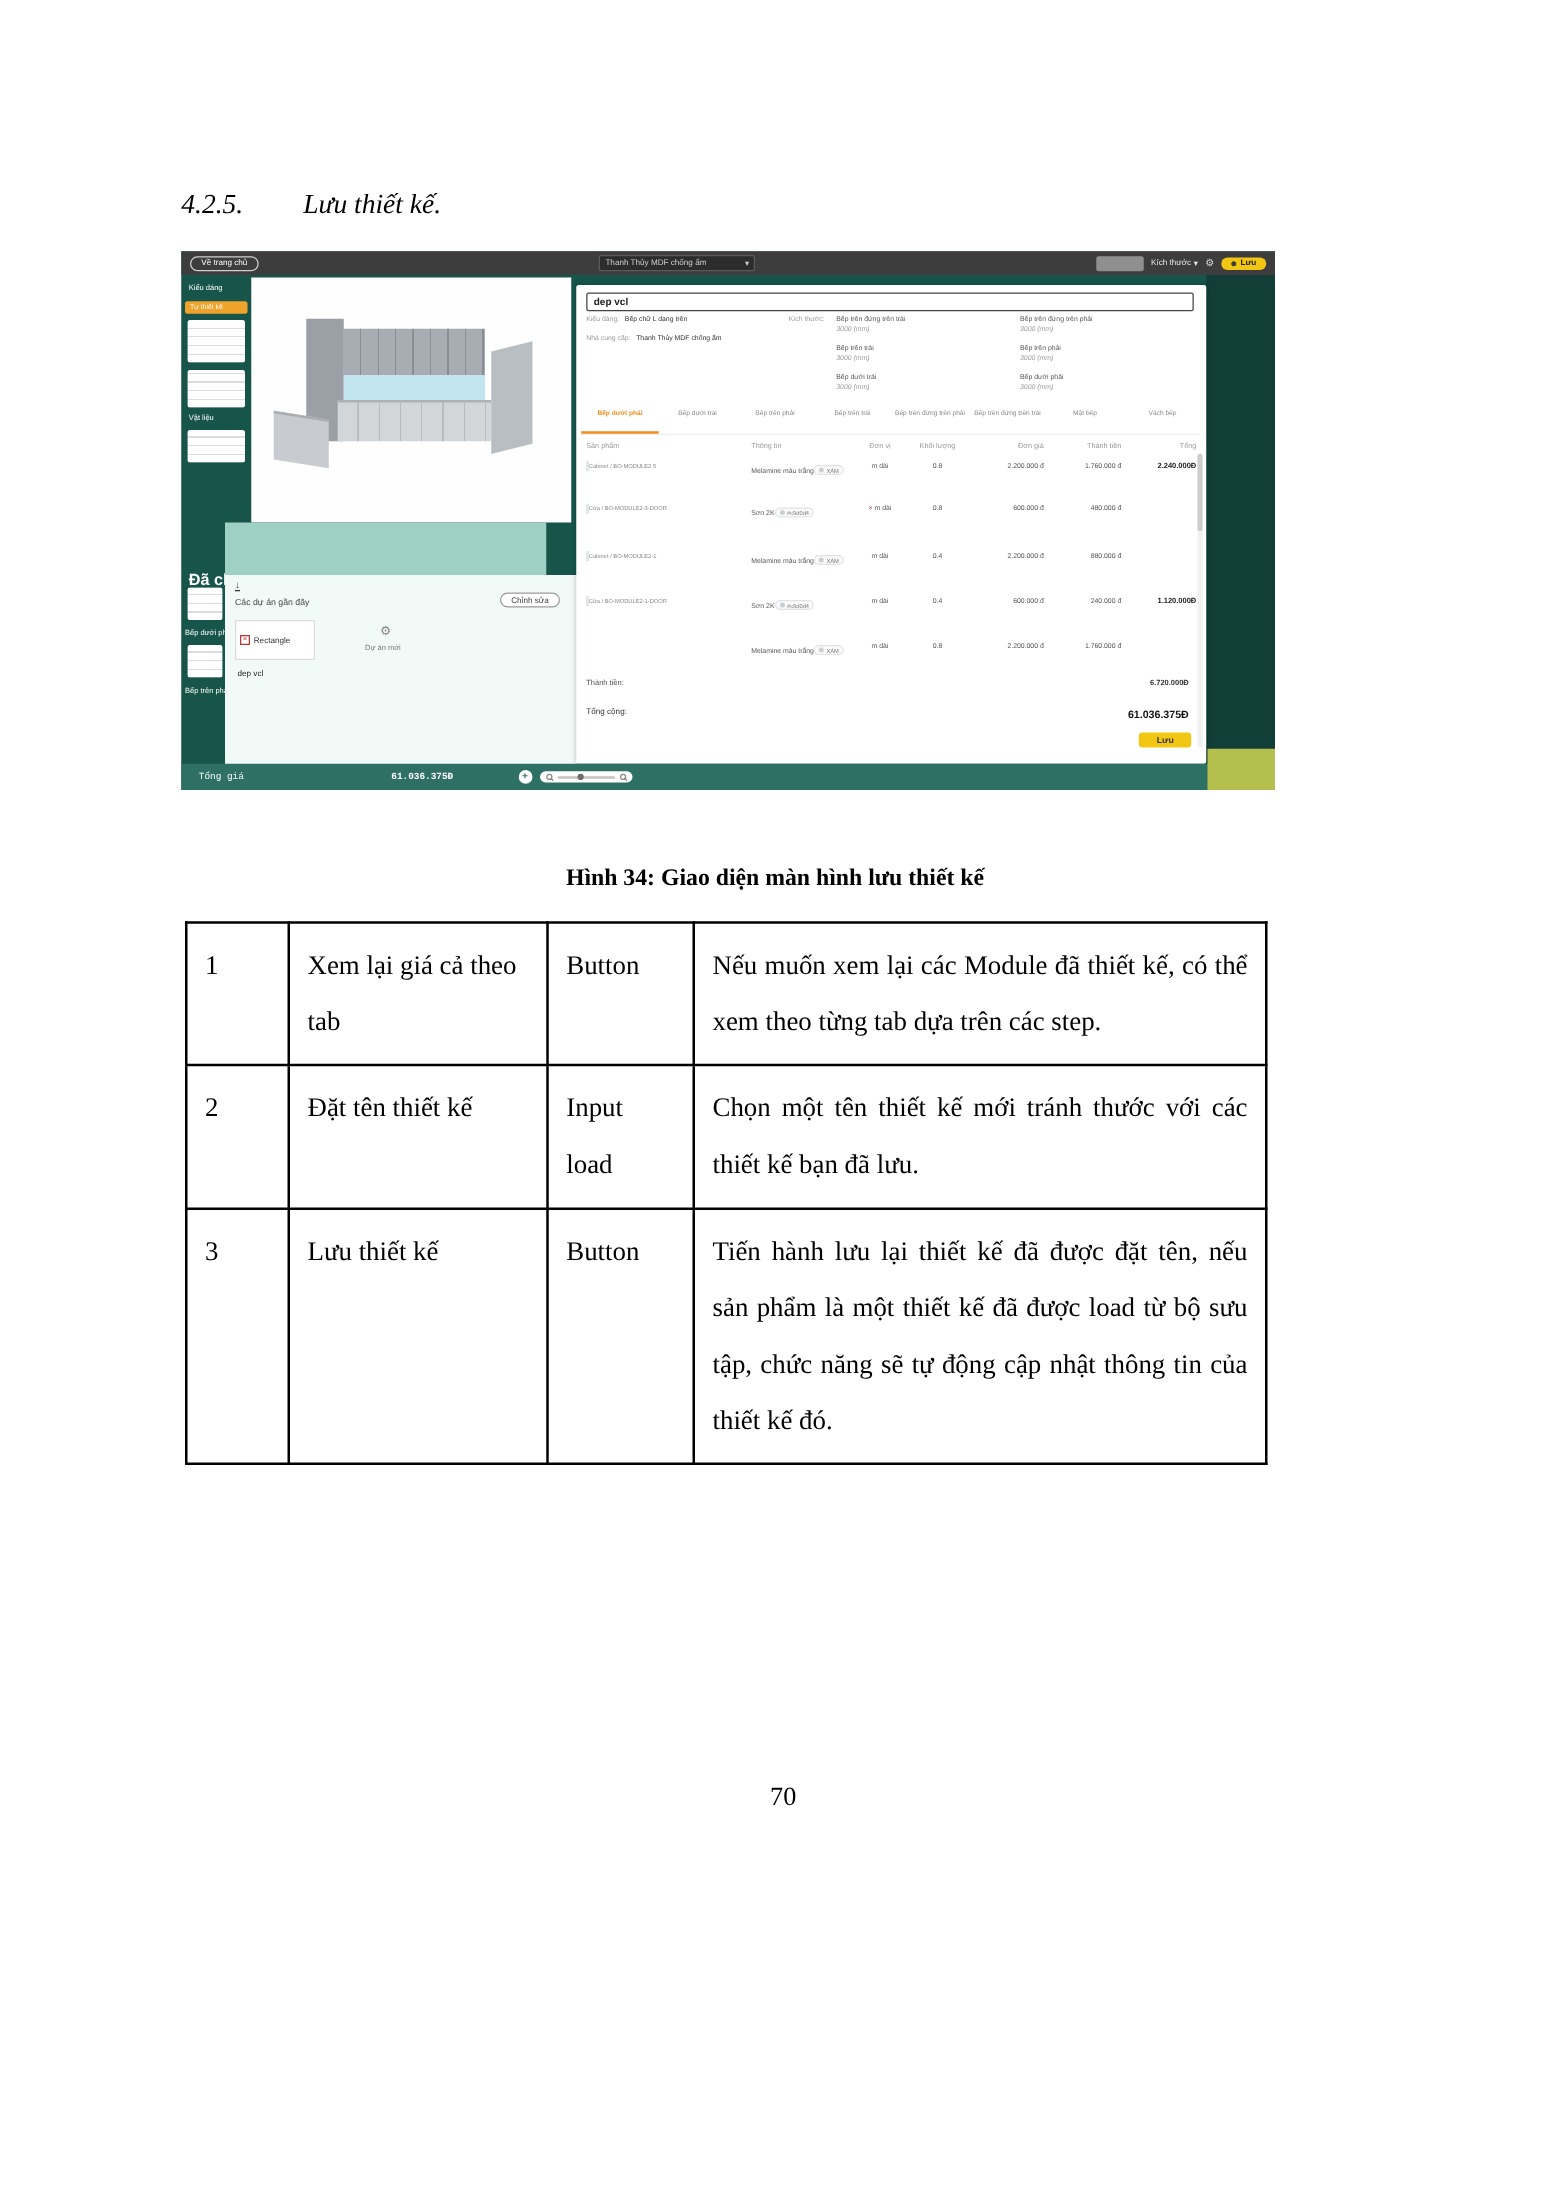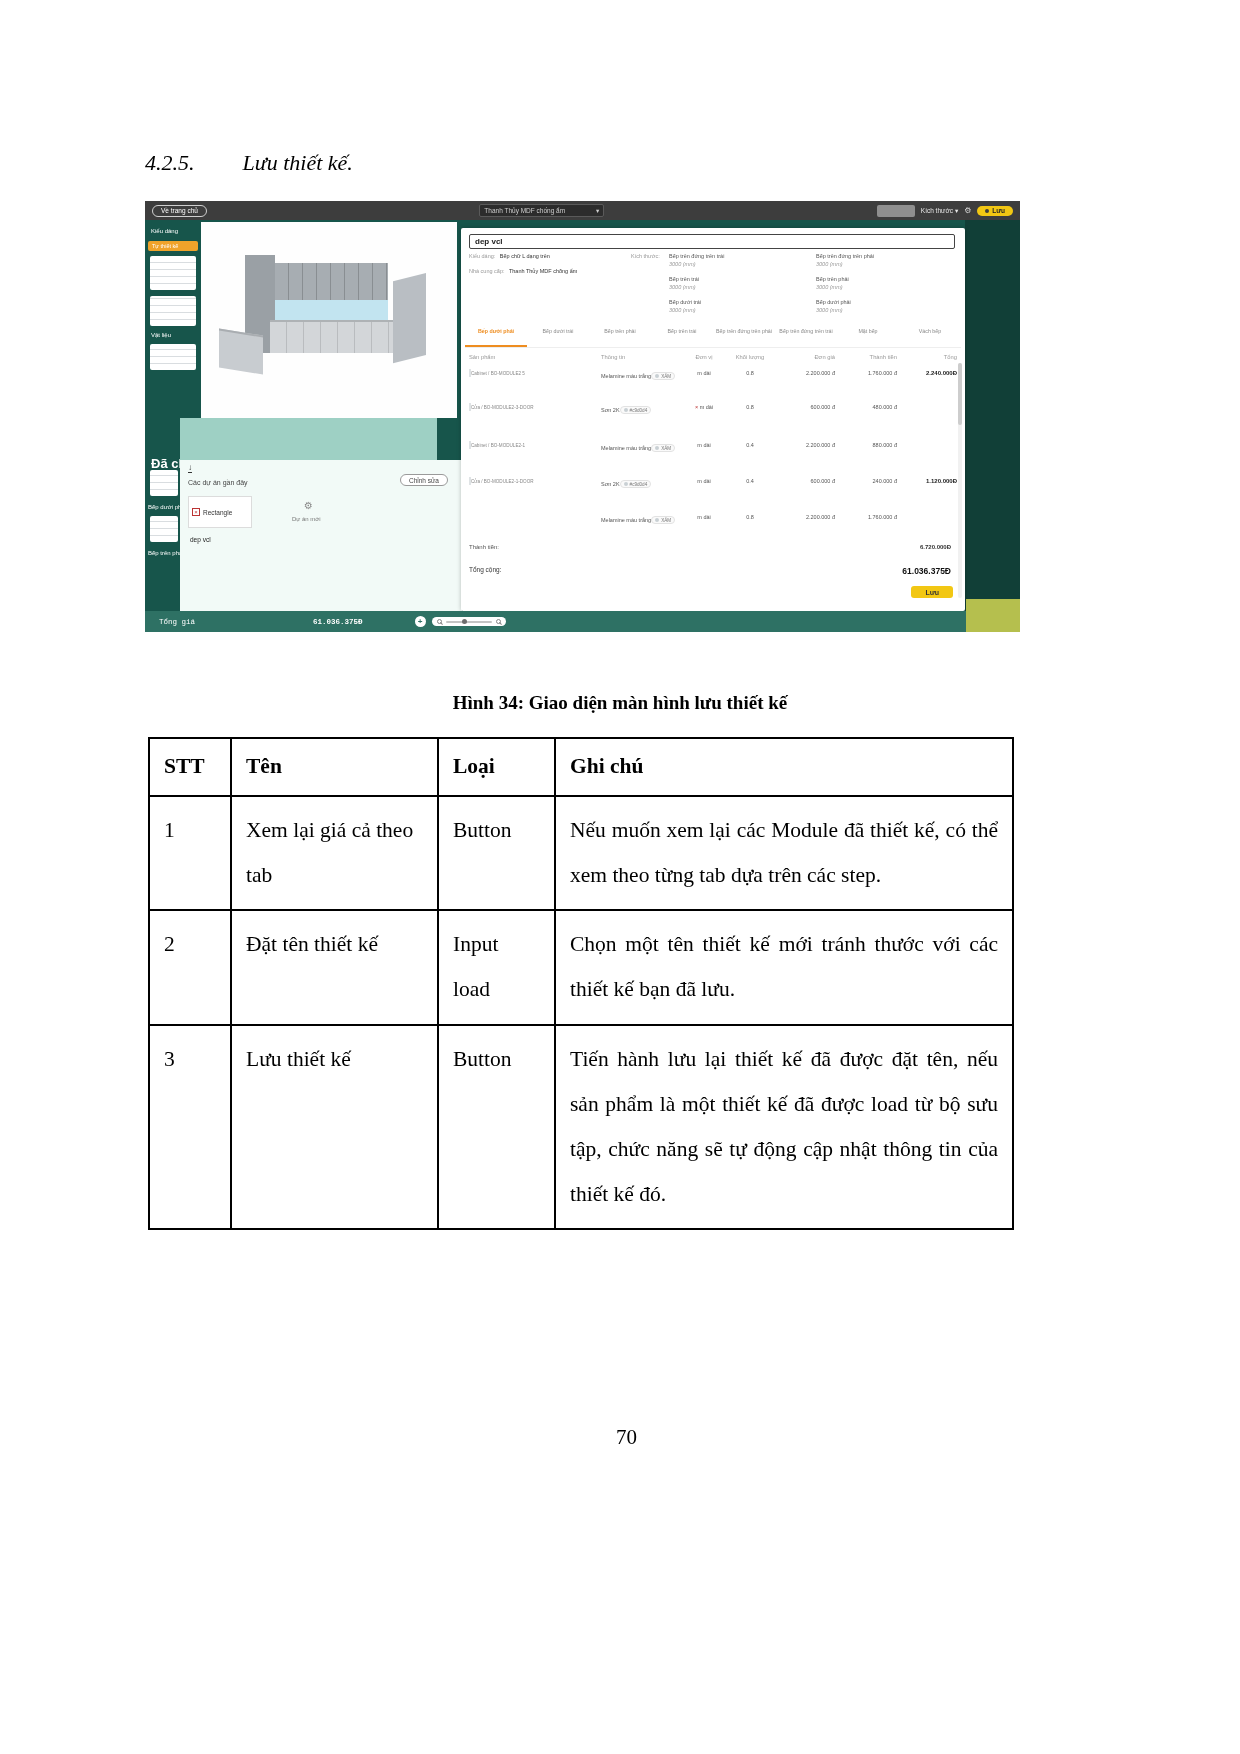--- a/index.html
+++ b/index.html
@@ -377,26 +377,20 @@
   <div class="fig-caption">Hình 34: Giao diện màn hình lưu thiết kế</div>
 
   <table class="dtable">
     <colgroup>
       <col style="width:82px">
         <col style="width:207px">
         <col style="width:117px">
         <col style="width:458px">
     </colgroup>
     <tbody>
-        <tr>
-      <th>STT</th>
-      <th>Tên</th>
-      <th>Loại</th>
-      <th>Ghi chú</th>
-    </tr>
     <tr>
       <td>1</td>
       <td>Xem lại giá cả theo tab</td>
       <td>Button</td>
       <td class="c-ghichu">Nếu muốn xem lại các Module đã thiết kế, có thể xem theo từng tab dựa trên các step.</td>
     </tr>
     <tr>
       <td>2</td>
       <td>Đặt tên thiết kế</td>
       <td>Input load</td>

